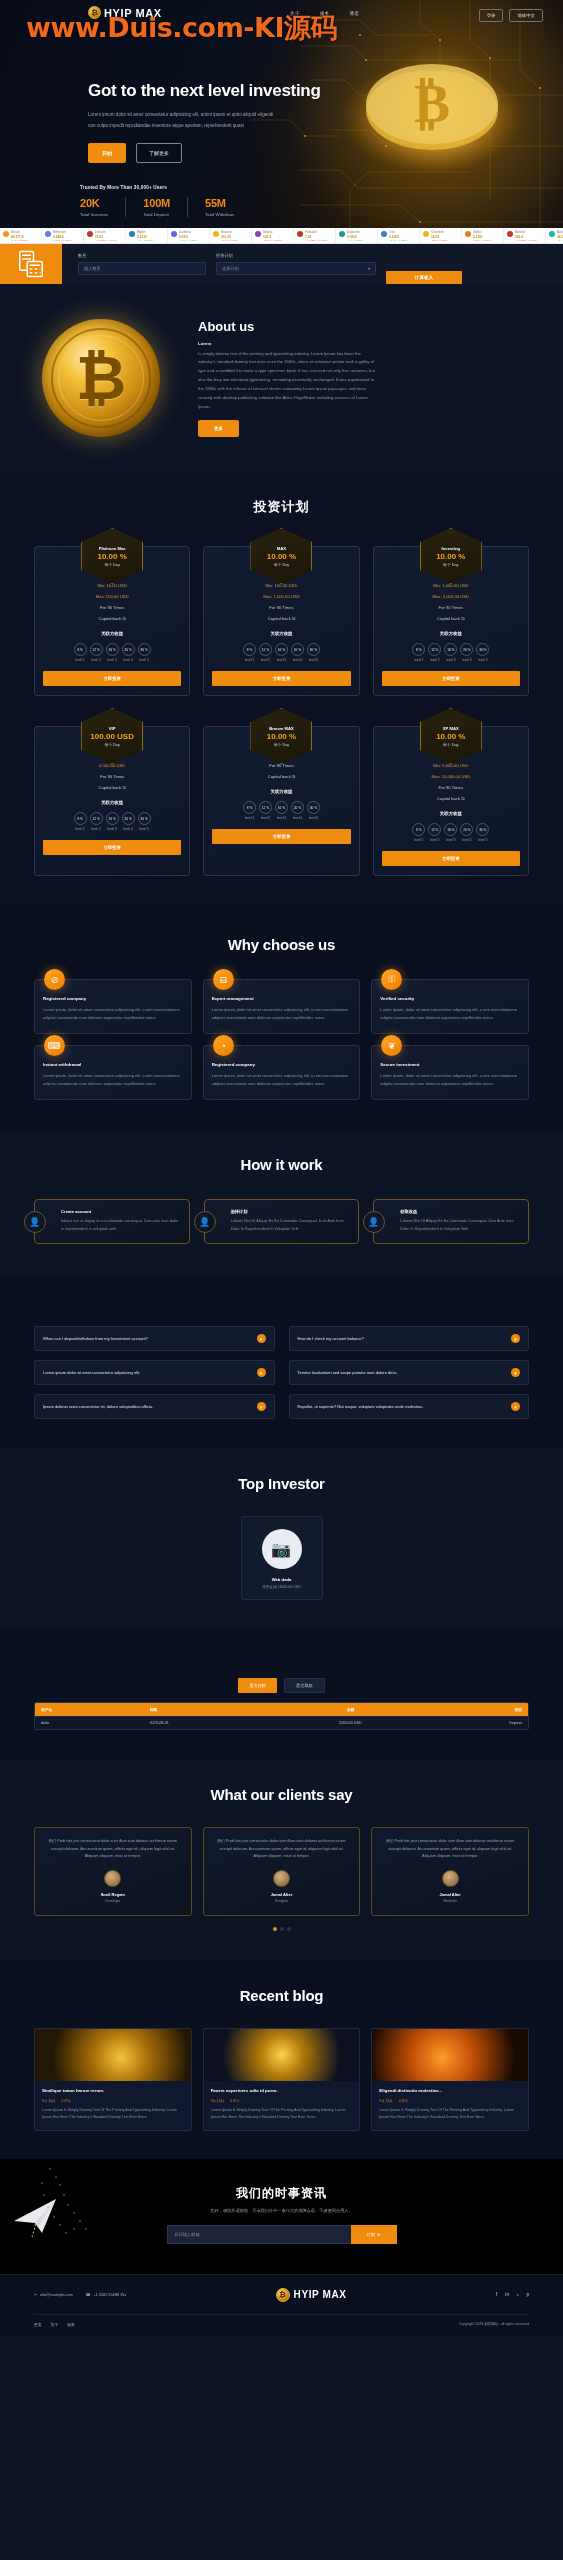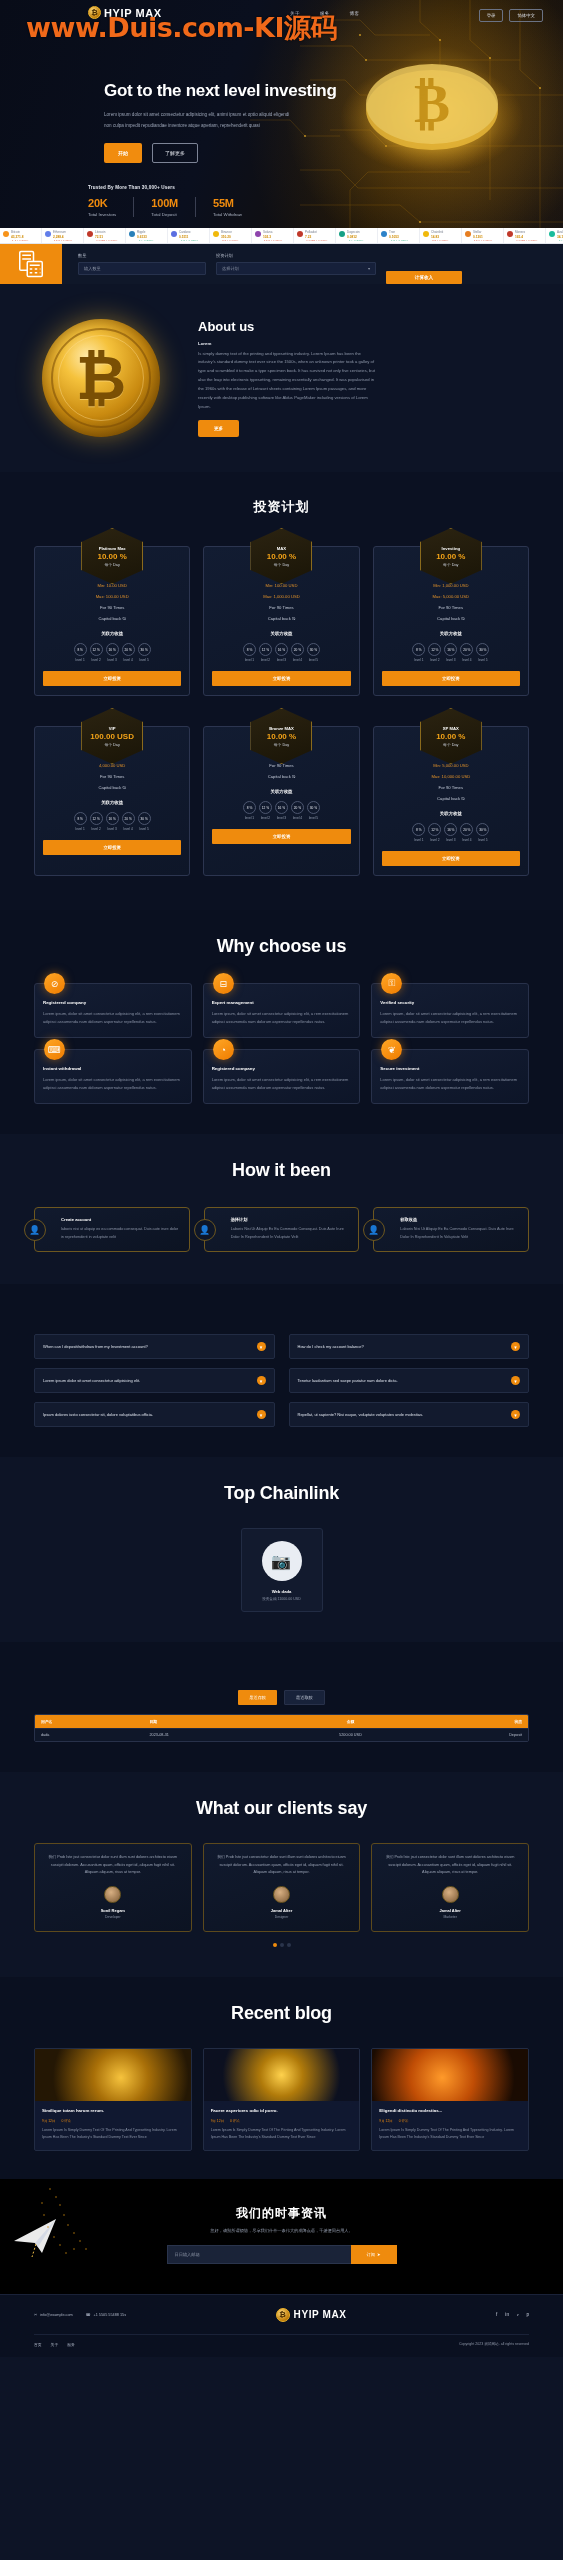--- a/index.html
+++ b/index.html
@@ -21,28 +21,28 @@
   .brand{position:absolute;left:88px;top:6px;display:flex;align-items:center;gap:3px;z-index:8;}
   .brand-coin{width:13px;height:13px;border-radius:50%;
      background:radial-gradient(circle at 35% 30%,#ffd978,#c07d0a 70%,#7a4c02);
      border:1px solid #f0b429;display:flex;align-items:center;justify-content:center;
      font-size:8px;color:#4a2d00;font-weight:bold;}
   .brand-name{font-size:11px;font-weight:bold;color:#fff;letter-spacing:.6px;}
   .nav{position:absolute;left:290px;top:11px;display:flex;gap:20px;z-index:8;}
   .nav a{font-size:4.6px;color:#c9cfdc;text-decoration:none;letter-spacing:.3px;}
   .nav-right{position:absolute;right:20px;top:9px;display:flex;gap:6px;z-index:8;}
   .btn-ghost{border:1px solid #6a7284;border-radius:2px;padding:3px 7px;font-size:4.4px;color:#dfe3ec;}
-  .hero-body{position:absolute;left:104px;top:80px;z-index:7;width:290px;}
+  .hero-body{position:absolute;left:88px;top:80px;z-index:7;width:290px;}
   .hero-h1{font-size:17px;line-height:1.32;font-weight:bold;color:#fff;letter-spacing:-.3px;}
   .hero-p{margin-top:8px;font-size:4.6px;line-height:2.2;color:#9aa3b5;max-width:186px;}
   .hero-btns{margin-top:12px;display:flex;gap:10px;}
   .btn-orange{background:#f18c0e;color:#fff;font-size:5px;padding:6px 14px;border-radius:2px;
      border:none;font-weight:bold;}
   .btn-outline{border:1px solid #7d8496;color:#e6e9f0;font-size:5px;padding:6px 12px;border-radius:2px;background:transparent;}
-  .trusted{position:absolute;left:88px;top:185px;z-index:7;}
+  .trusted{position:absolute;left:80px;top:185px;z-index:7;}
   .trusted-lbl{font-size:4.6px;font-weight:bold;color:#e8ebf2;letter-spacing:.2px;}
   .stats{display:flex;margin-top:7px;}
   .stat{padding-right:17px;margin-right:17px;border-right:1px solid #3a3f52;}
   .stat:last-child{border-right:none;}
   .stat-v{font-size:11px;font-weight:bold;color:#f18c0e;letter-spacing:-.2px;}
   .stat-l{font-size:4.4px;color:#aab2c2;margin-top:3px;}
 
   
   .ticker{height:16px;background:#fff;display:flex;overflow:hidden;align-items:center;
       border-bottom:1px solid #e3e6ec;}
@@ -58,21 +58,21 @@
   .calc{height:40px;display:flex;background:#0f1729;}
   .calc-ic{width:62px;background:#ef8b0d;display:flex;align-items:center;justify-content:center;}
   .calc-form{flex:1;display:flex;align-items:center;padding:0 16px;gap:10px;}
   .fgrp{display:flex;flex-direction:column;gap:4px;}
   .fgrp.a{width:128px}.fgrp.b{width:160px}
   .flbl{font-size:4.2px;color:#b9c0cf;}
   .finp{height:13px;background:#16203a;border:1px solid #27324d;border-radius:1px;
      font-size:4.2px;color:#8d95a6;padding:0 5px;display:flex;align-items:center;justify-content:space-between;}
   .calc-btn{background:#ef8b0d;color:#fff;font-size:4.6px;font-weight:bold;width:76px;height:13px;
      display:flex;align-items:center;justify-content:center;border:none;border-radius:1px;align-self:flex-end;}
-  .sec-title{text-align:center;font-size:18px;font-weight:bold;color:#fff;letter-spacing:-.2px;}
+  .sec-title{text-align:center;font-size:15px;font-weight:bold;color:#fff;letter-spacing:-.2px;}
   .sec-title.cn{font-size:13px;letter-spacing:1px;}
 
   
   .about{height:188px;background:#0d1426;position:relative;display:flex;align-items:center;padding:0 32px;overflow:hidden;}
   .about-coin{width:118px;height:118px;border-radius:50%;flex:0 0 118px;margin-left:10px;
      background:radial-gradient(circle at 38% 32%,#ffe9a8 0%,#f5c23c 22%,#c98a10 55%,#8a5a05 80%,#4d3102 100%);
      box-shadow:0 0 26px rgba(240,180,40,.45),inset 0 0 16px rgba(90,55,0,.6);
      display:flex;align-items:center;justify-content:center;position:relative;}
   .about-coin::before{content:"";position:absolute;inset:9px;border-radius:50%;border:2px solid rgba(120,75,5,.55);}
   .about-coin::after{content:"";position:absolute;inset:16px;border-radius:50%;border:1px solid rgba(255,225,150,.4);}
@@ -649,21 +649,21 @@
         </div>
         <div class="why-card">
           <span class="why-ic">❦</span>
           <div class="why-h">Secure investment</div>
           <div class="why-p">Lorem ipsum, dolor sit amet consectetur adipisicing elit, a rem exercitationem adipisci assumenda nam dolorum aspernatur repellendus natus.</div>
         </div>
       </div>
   </section>
 
   <section class="how">
-    <h2 class="sec-title">How it been</h2>
+    <h2 class="sec-title">How it work</h2>
     <div class="how-grid" id="how-grid">
         <div class="how-card">
           <span class="how-ic">👤</span>
           <div class="how-h">Create account</div>
           <div class="how-p">laboris nisi ut aliquip ex ea commodo consequat. Duis aute irure dolor in reprehenderit in voluptate velit</div>
         </div>
         <div class="how-card">
           <span class="how-ic">👤</span>
           <div class="how-h">选择计划</div>
           <div class="how-p">Laboris Nisi Ut Aliquip Ex Ea Commodo Consequat. Duis Aute Irure Dolor In Reprehenderit In Voluptate Velit</div>
@@ -699,21 +699,21 @@
           <span class="faq-b">▾</span>
         </div>
         <div class="faq-i">
           <span class="faq-q">Repellat, ut sapiente? Nisi eaque, voluptate voluptates unde molestias.</span>
           <span class="faq-b">▾</span>
         </div>
       </div>
   </section>
 
   <section class="topinv">
-    <h2 class="sec-title">Top Chainlink</h2>
+    <h2 class="sec-title">Top Investor</h2>
     <div class="inv-card">
       <div class="inv-av">📷</div>
       <div class="inv-n">Web dada</div>
       <div class="inv-a">投资金额 11000.00 USD</div>
     </div>
   </section>
 
   <section class="rtx">
     <div class="rtx-tabs">
       <button class="rtx-tab">最近存款</button>

